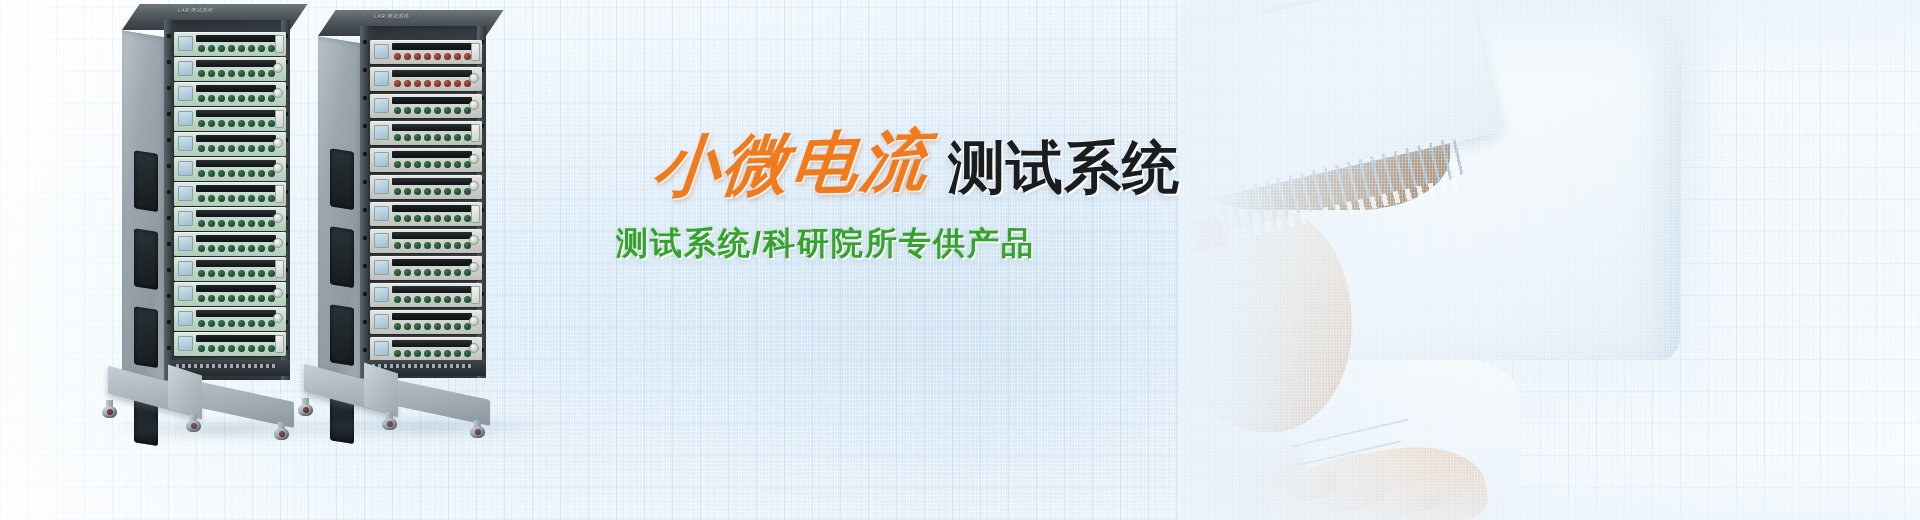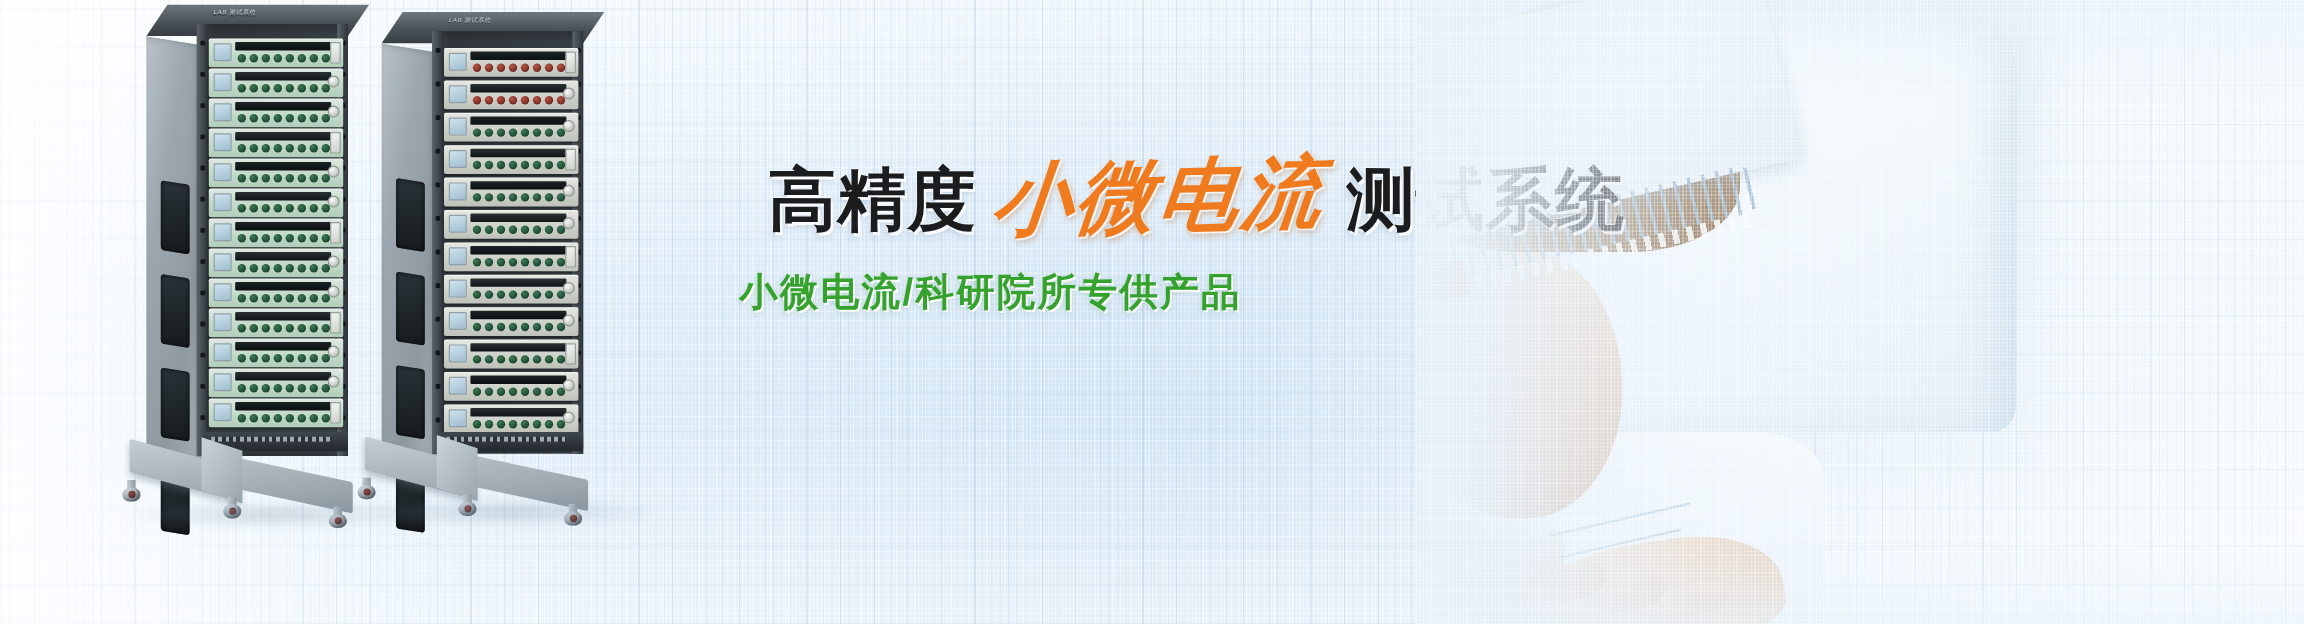--- a/index.html
+++ b/index.html
@@ -945,20 +945,19 @@
             <div class="caster-wheel"></div>
             <div class="caster-hub"></div>
         </div>
       </div>
       <div class="base-shadow"></div>
     </div>
   </div>
 
   <div class="copy">
     <div class="headline">
-      <span class="hl-dark">高精度</span>
       <span class="hl-orange">小微电流</span>
       <span class="hl-dark2">测试系统</span>
     </div>
-    <div class="subtitle-cn">小微电流/科研院所专供产品</div>
+    <div class="subtitle-cn">测试系统/科研院所专供产品</div>
   </div>
 
 </div>
 
 </body></html>

